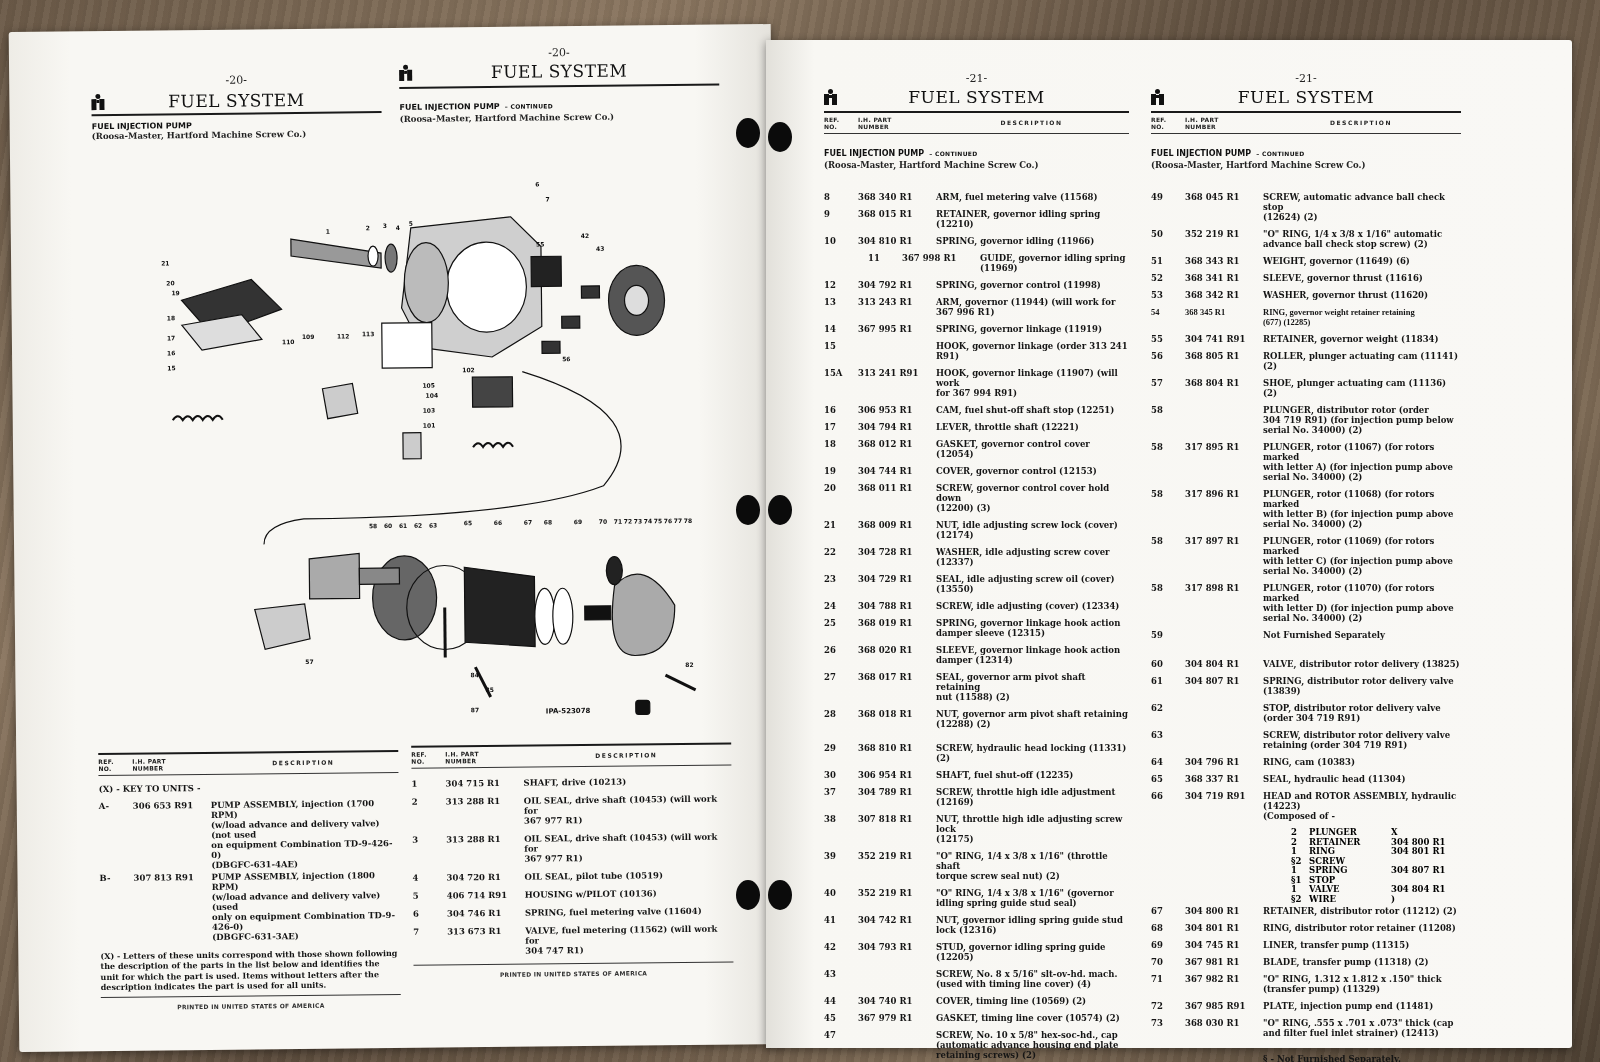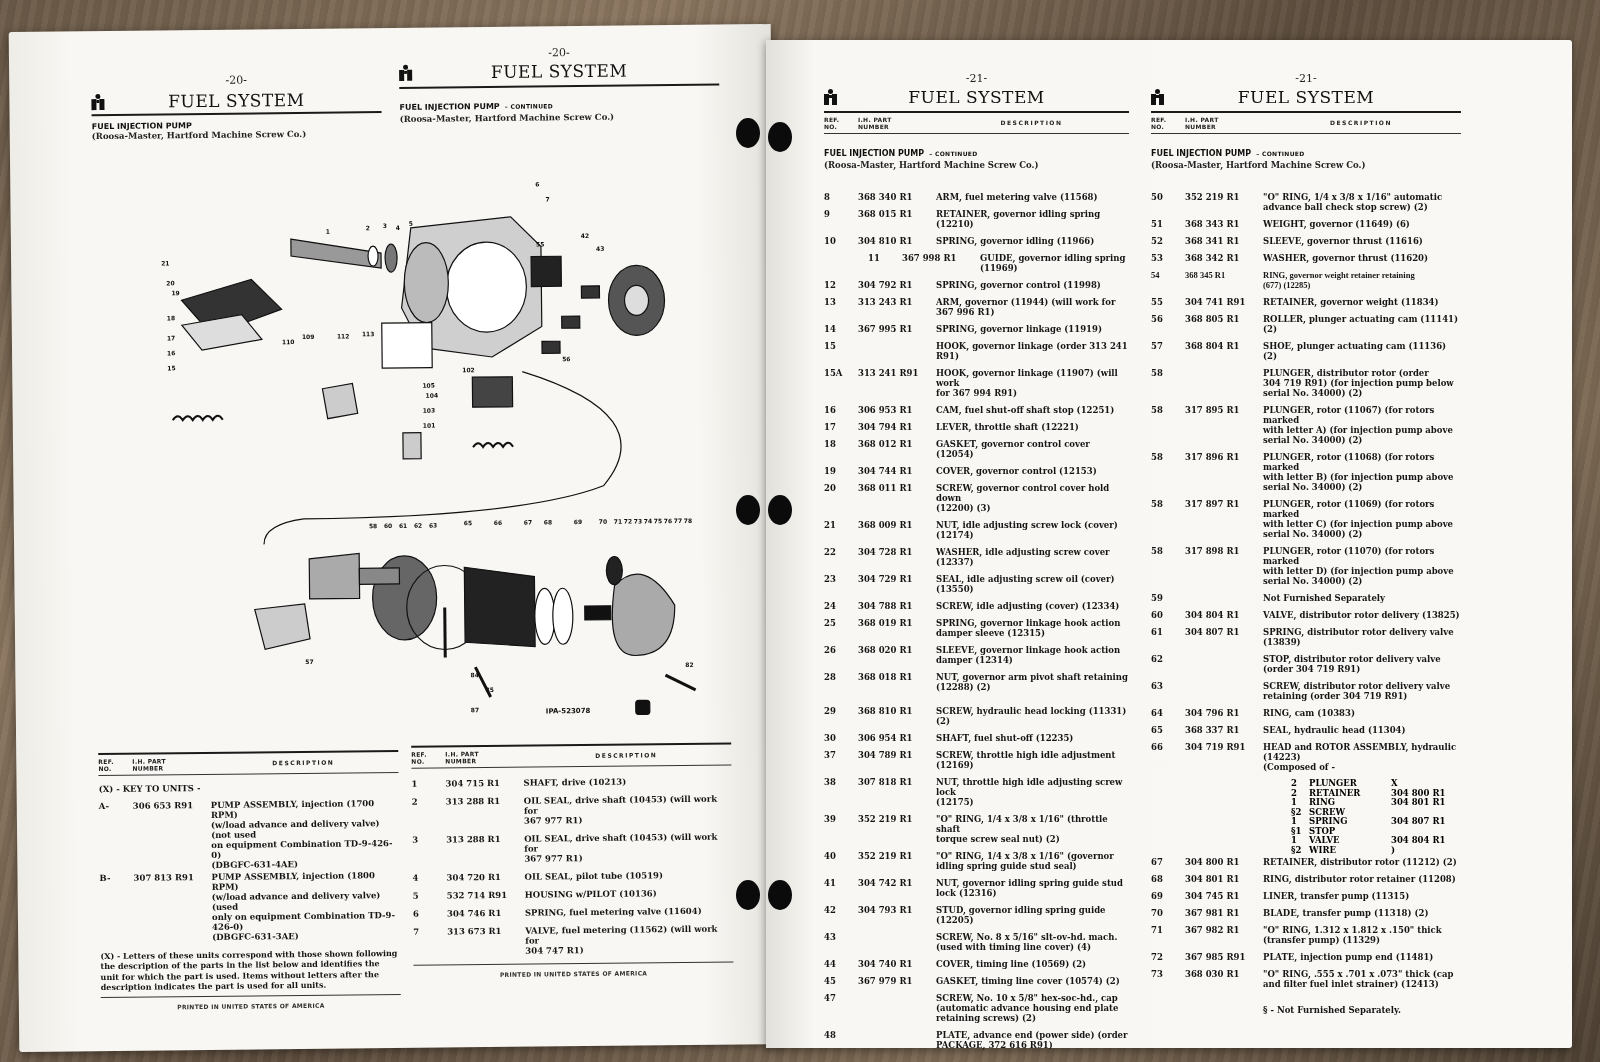--- a/index.html
+++ b/index.html
@@ -260,21 +260,21 @@
           <span class="desc">OIL SEAL, drive shaft (10453) (will work for
  367 977 R1)</span>
         </div>
         <div class="row" style="margin-bottom: 8px;">
           <span class="ref">4</span>
           <span class="part">304 720 R1</span>
           <span class="desc">OIL SEAL, pilot tube (10519)</span>
         </div>
         <div class="row" style="margin-bottom: 8px;">
           <span class="ref">5</span>
-          <span class="part">532 714 R91</span>
+          <span class="part">406 714 R91</span>
           <span class="desc">HOUSING w/PILOT (10136)</span>
         </div>
         <div class="row" style="margin-bottom: 8px;">
           <span class="ref">6</span>
           <span class="part">304 746 R1</span>
           <span class="desc">SPRING, fuel metering valve (11604)</span>
         </div>
         <div class="row" style="margin-bottom: 8px;">
           <span class="ref">7</span>
           <span class="part">313 673 R1</span>
@@ -422,20 +422,26 @@
           <span class="desc">SPRING, governor linkage hook action
  damper sleeve (12315)</span>
         </div>
         <div class="row" style="margin-bottom: 7px;">
           <span class="ref">26</span>
           <span class="part">368 020 R1</span>
           <span class="desc">SLEEVE, governor linkage hook action
  damper (12314)</span>
         </div>
         <div class="row" style="margin-bottom: 7px;">
+          <span class="ref">27</span>
+          <span class="part">368 017 R1</span>
+          <span class="desc">SEAL, governor arm pivot shaft retaining
+ nut (11588) (2)</span>
+        </div>
+        <div class="row" style="margin-bottom: 7px;">
           <span class="ref">28</span>
           <span class="part">368 018 R1</span>
           <span class="desc">NUT, governor arm pivot shaft retaining
  (12288) (2)</span>
         </div>
         <div class="row" style="margin-bottom: 7px; margin-top: 14px;">
           <span class="ref">29</span>
           <span class="part">368 810 R1</span>
           <span class="desc">SCREW, hydraulic head locking (11331) (2)</span>
         </div>
@@ -532,20 +538,26 @@
       <span class="c3">DESCRIPTION</span>
     </div>
     <div class="thinrule"></div>
     <div style="margin-top:7px;">
       <span class="sect">FUEL INJECTION PUMP</span>
       <span class="sect"><small>– CONTINUED</small></span>
       <div class="sub">(Roosa-Master, Hartford Machine Screw Co.)</div>
     </div>
     <div class="rows" id="rows-r1" style="margin-top:22px;">
         <div class="row" style="margin-bottom: 7px;">
+          <span class="ref">49</span>
+          <span class="part">368 045 R1</span>
+          <span class="desc">SCREW, automatic advance ball check stop
+ (12624) (2)</span>
+        </div>
+        <div class="row" style="margin-bottom: 7px;">
           <span class="ref">50</span>
           <span class="part">352 219 R1</span>
           <span class="desc">"O" RING, 1/4 x 3/8 x 1/16" automatic
  advance ball check stop screw) (2)</span>
         </div>
         <div class="row" style="margin-bottom: 7px;">
           <span class="ref">51</span>
           <span class="part">368 343 R1</span>
           <span class="desc">WEIGHT, governor (11649) (6)</span>
         </div>
@@ -608,21 +620,21 @@
  with letter C) (for injection pump above
  serial No. 34000) (2)</span>
         </div>
         <div class="row" style="margin-bottom: 7px;">
           <span class="ref">58</span>
           <span class="part">317 898 R1</span>
           <span class="desc">PLUNGER, rotor (11070) (for rotors marked
  with letter D) (for injection pump above
  serial No. 34000) (2)</span>
         </div>
-        <div class="row" style="margin-bottom: 7px;">
+        <div class="row" style="margin-bottom: 19px;">
           <span class="ref">59</span>
           <span class="part"></span>
           <span class="desc">Not Furnished Separately</span>
         </div>
         <div class="row" style="margin-bottom: 7px;">
           <span class="ref">60</span>
           <span class="part">304 804 R1</span>
           <span class="desc">VALVE, distributor rotor delivery (13825)</span>
         </div>
         <div class="row" style="margin-bottom: 7px;">

